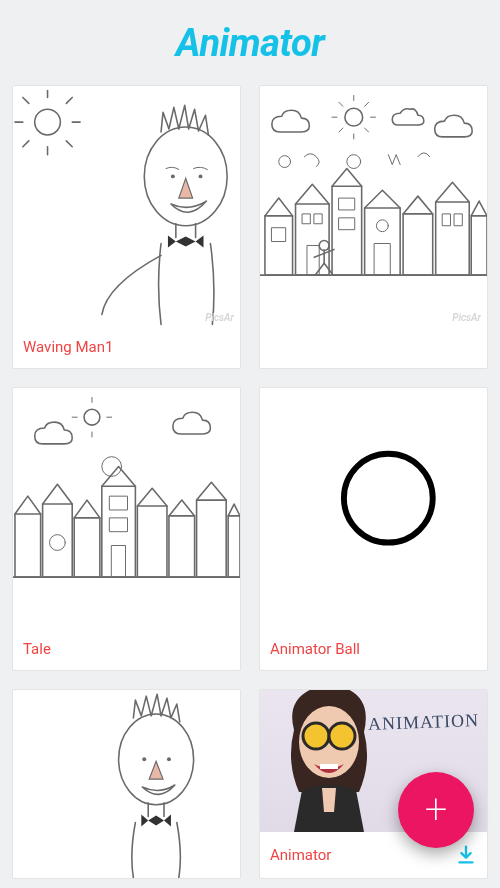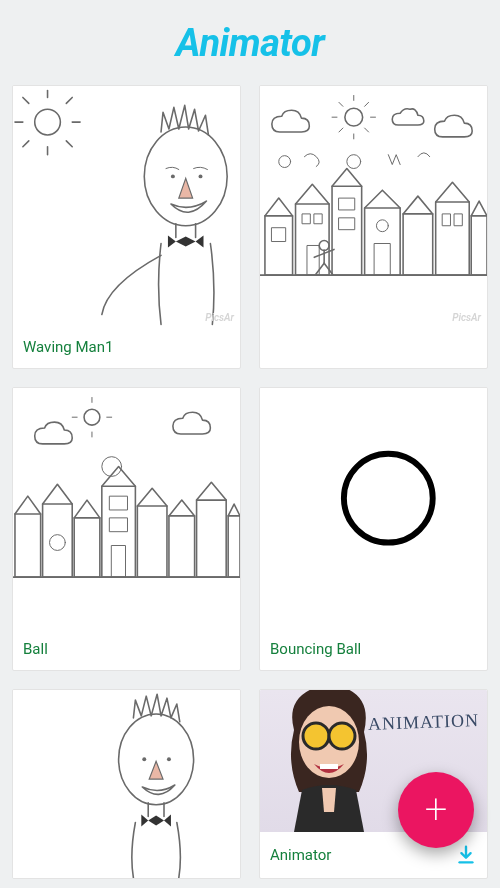--- a/index.html
+++ b/index.html
@@ -41,21 +41,21 @@
     .thumb {
       width: 100%;
       background: #ffffff;
       position: relative;
       overflow: hidden;
     }
     .thumb-tall { height: 240px; }
     .caption {
       padding: 12px 10px;
       font-size: 15px;
-      color: #15803d;
+      color: #ef4444;
       display: flex;
       align-items: center;
       justify-content: space-between;
     }
     .watermark {
       position: absolute;
       bottom: 3px;
       right: 6px;
       font-size: 10px;
       color: #d5d5d5;
@@ -266,32 +266,32 @@
           <rect x="158" y="128" width="26" height="62"></rect>
             <path d="M158 128 L171 112 L184 128"></path>
           <rect x="186" y="112" width="30" height="78"></rect>
             <path d="M186 112 L201 94 L216 112"></path>
           <rect x="218" y="128" width="12" height="62"></rect>
             <path d="M218 128 L224 116 L230 128"></path>
         </g>
       </svg>
     </div>
     <div class="caption">
-      <span>Ball</span>
+      <span>Tale</span>
     </div>
   </div>
 
   <div class="card">
     <div class="thumb thumb-tall">
       <svg viewBox="0 0 230 240" width="100%" height="100%">
         <circle cx="130" cy="110" r="45" stroke="#000" stroke-width="6" fill="none"></circle>
       </svg>
     </div>
     <div class="caption">
-      <span>Bouncing Ball</span>
+      <span>Animator Ball</span>
     </div>
   </div>
 
   <div class="card" style="height:190px;">
     <div class="thumb" style="height:190px;">
       <svg viewBox="0 0 230 190" width="100%" height="100%">
         <ellipse cx="145" cy="70" rx="38" ry="46" class="sketch-stroke"></ellipse>
         <path d="M122 28 L124 10 L130 26 L135 6 L140 26 L146 4 L150 26 L156 8 L160 28 L166 14 L169 32" class="sketch-stroke"></path>
         <circle cx="133" cy="70" r="2" fill="#6a6a6a"></circle>
           <circle cx="158" cy="70" r="2" fill="#6a6a6a"></circle>

